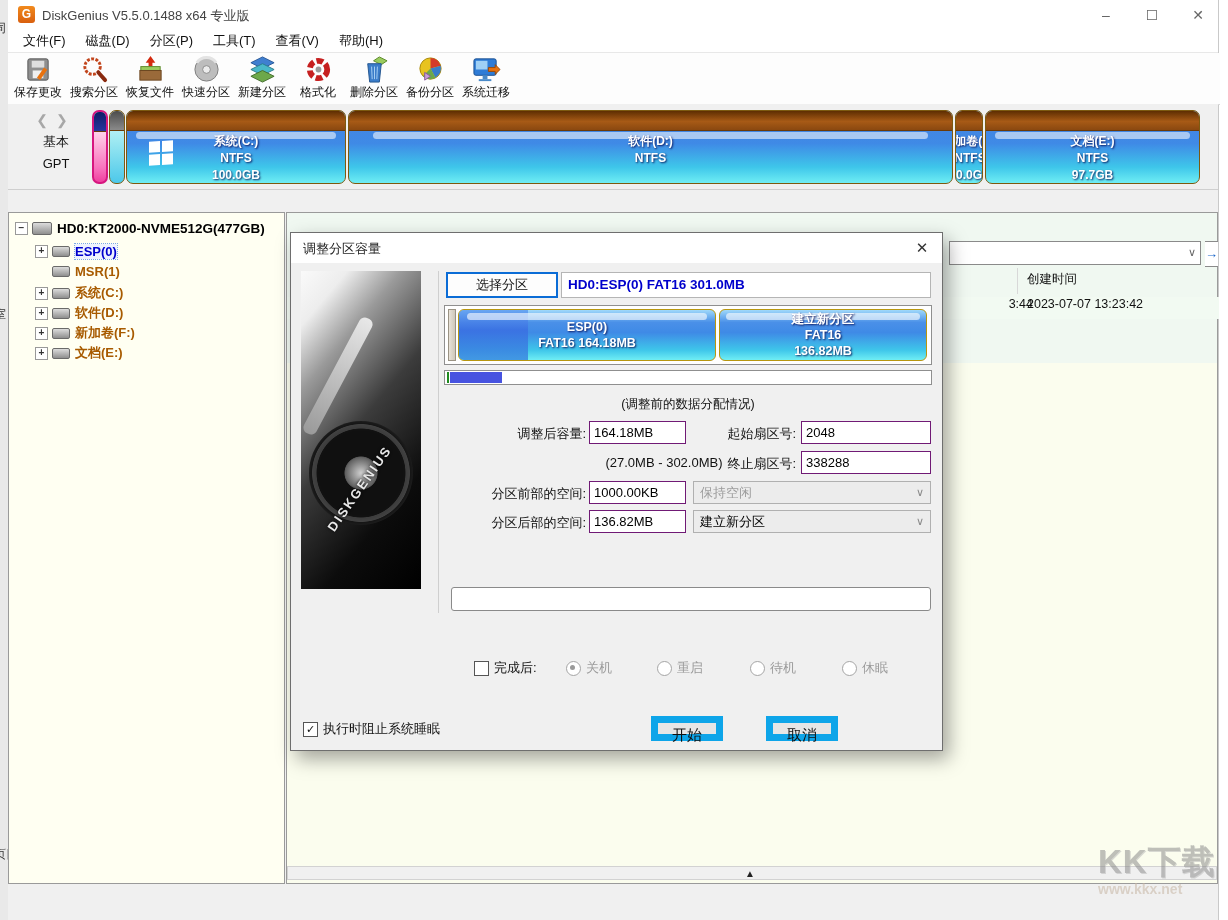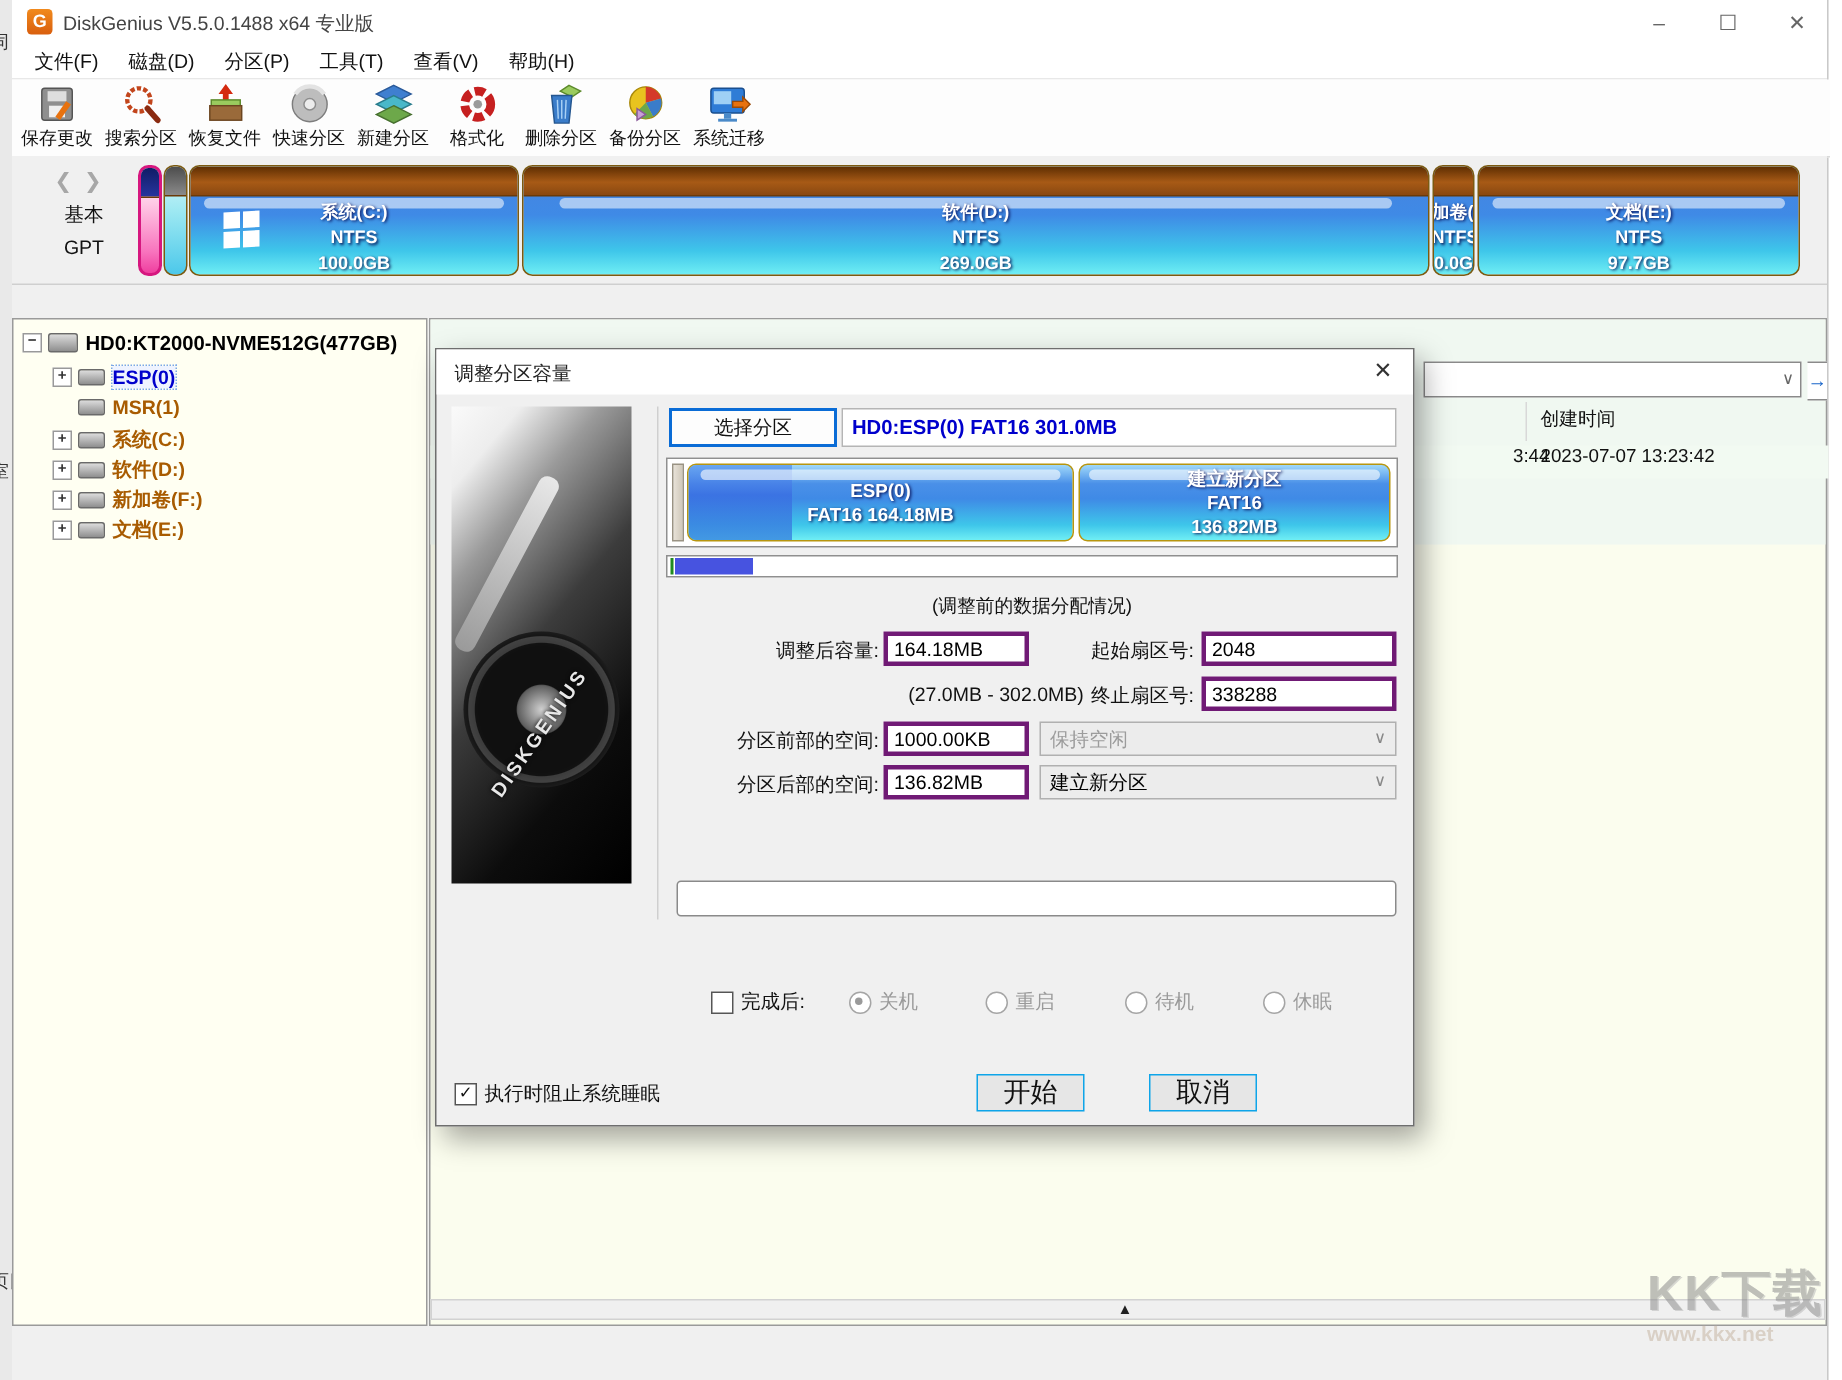--- a/index.html
+++ b/index.html
@@ -88,33 +88,33 @@
   #dlg-handle{position:absolute;left:3px;top:3px;width:8px;height:52px;background:linear-gradient(90deg,#e8e2d8,#cfc8ba);border:1px solid #9a9384;box-sizing:border-box;}
   .dblock{position:absolute;top:3px;height:52px;border:1px solid #b8960f;border-radius:6px;box-sizing:border-box;background:linear-gradient(180deg,#9fd8fa 0%,#4a90e8 25%,#3f8ae6 45%,#3ec6ea 80%,#6feef4 100%);overflow:hidden;}
   .dblock .shine{position:absolute;left:3%;top:3px;width:94%;height:7px;background:rgba(255,255,255,.6);border-radius:4px;}
   .dblock .dtxt{position:absolute;left:0;top:0;width:100%;height:100%;display:flex;flex-direction:column;align-items:center;justify-content:center;color:#fff;font-weight:bold;font-size:12.5px;line-height:16px;text-shadow:1px 1px 2px rgba(0,0,70,.85);}
   #dblock-esp .used{position:absolute;left:0;top:0;width:27%;height:100%;background:linear-gradient(180deg,#5f9df0 0%,#3a6fe2 40%,#3a8ae0 100%);opacity:.85;}
   #dlg-allocbar{position:absolute;left:153px;top:137px;width:488px;height:15px;background:#fff;border:1px solid #8f8f8f;box-sizing:border-box;}
   #dlg-allocbar .g{position:absolute;left:2px;top:1px;width:2px;height:11px;background:#1f8a1f;}
   #dlg-allocbar .b{position:absolute;left:5px;top:1px;width:52px;height:11px;background:#4753e0;}
   #dlg-alloc-caption{position:absolute;left:153px;top:163px;width:488px;text-align:center;font-size:12.5px;color:#111;}
   .flabel{position:absolute;font-size:13px;color:#111;text-align:right;white-space:nowrap;}
-  .fin{position:absolute;height:23px;background:#fff;border:3px solid #701a75;box-sizing:border-box;font-size:13px;color:#000;font-family:"Liberation Sans","DejaVu Sans",sans-serif;padding:0 4px;}
+  .fin{position:absolute;height:23px;background:#fff;border:1px solid #701a75;box-sizing:border-box;font-size:13px;color:#000;font-family:"Liberation Sans","DejaVu Sans",sans-serif;padding:0 4px;}
   .fcombo{position:absolute;height:23px;background:#ececec;border:1px solid #b0b0b0;box-sizing:border-box;font-size:13px;line-height:21px;padding-left:6px;color:#000;}
   .fcombo .chev{position:absolute;right:6px;top:0;color:#888;font-size:11px;}
   .fcombo.disabled{color:#9c9c9c;}
   #dlg-textbox{position:absolute;left:160px;top:354px;width:480px;height:24px;background:#fff;border:1px solid #8a8a8a;border-radius:3px;box-sizing:border-box;}
   .chk{width:13px;height:13px;border:1px solid #555;background:#fff;display:inline-block;vertical-align:-2px;margin-right:5px;text-align:center;line-height:12px;font-size:11px;color:#111;flex:none;}
   .radio{width:13px;height:13px;border:1px solid #a5a5a5;border-radius:50%;background:#fff;display:inline-block;vertical-align:-2px;margin-right:5px;position:relative;flex:none;}
   .radio.sel::after{content:"";position:absolute;left:3px;top:3px;width:5px;height:5px;border-radius:50%;background:#9a9a9a;}
   .graytext{color:#9a9a9a;}
   #dlg-after{position:absolute;left:183px;top:426px;font-size:13px;color:#111;display:flex;align-items:center;}
   .radio-item{position:absolute;top:426px;font-size:13px;display:flex;align-items:center;}
   #dlg-prevent{position:absolute;left:12px;top:487px;font-size:13px;color:#111;display:flex;align-items:center;}
-  .dlg-btn{position:absolute;top:483px;width:72px;height:25px;background:#e6e6e6;border:1px solid #0ea5e9;box-sizing:border-box;text-align:center;line-height:23px;font-size:18px;color:#111;}
+  .dlg-btn{position:absolute;top:483px;width:72px;height:25px;background:#e6e6e6;border:7px solid #0ea5e9;box-sizing:border-box;text-align:center;line-height:23px;font-size:15px;color:#111;}
   
   #watermark{left:1098px;top:840px;width:130px;text-align:left;opacity:.55;pointer-events:none;}
   #watermark .w1{font-size:33px;font-weight:bold;color:#8d8d8d;letter-spacing:1px;text-shadow:1px 1px 0 #bbb;}
   #watermark .w2{font-size:14px;font-weight:bold;color:#c7b6a4;margin-top:-4px;}
 </style>
 </head>
 <body>
 
 <div id="left-strip" class="abs">
   <span style="top:20px">同</span>
@@ -247,21 +247,20 @@
         <div>NTFS</div>
         <div>100.0GB</div>
       </div>
     </div>
     <div class="pblock" style="left:340px;width:605px;">
       <div class="band"></div>
         <div class="shine"></div>
       <div class="ptxt">
         <div>软件(D:)</div>
         <div>NTFS</div>
-        <div>269.0GB</div>
       </div>
     </div>
     <div class="pblock clipwrap" style="left:947px;width:28px;">
       <div class="band"></div>
       <div class="ptxt" style="left:-28px;width:84px;">
         <div>新加卷(F:)</div>
         <div>NTFS</div>
         <div>10.0GB</div>
       </div>
     </div>

